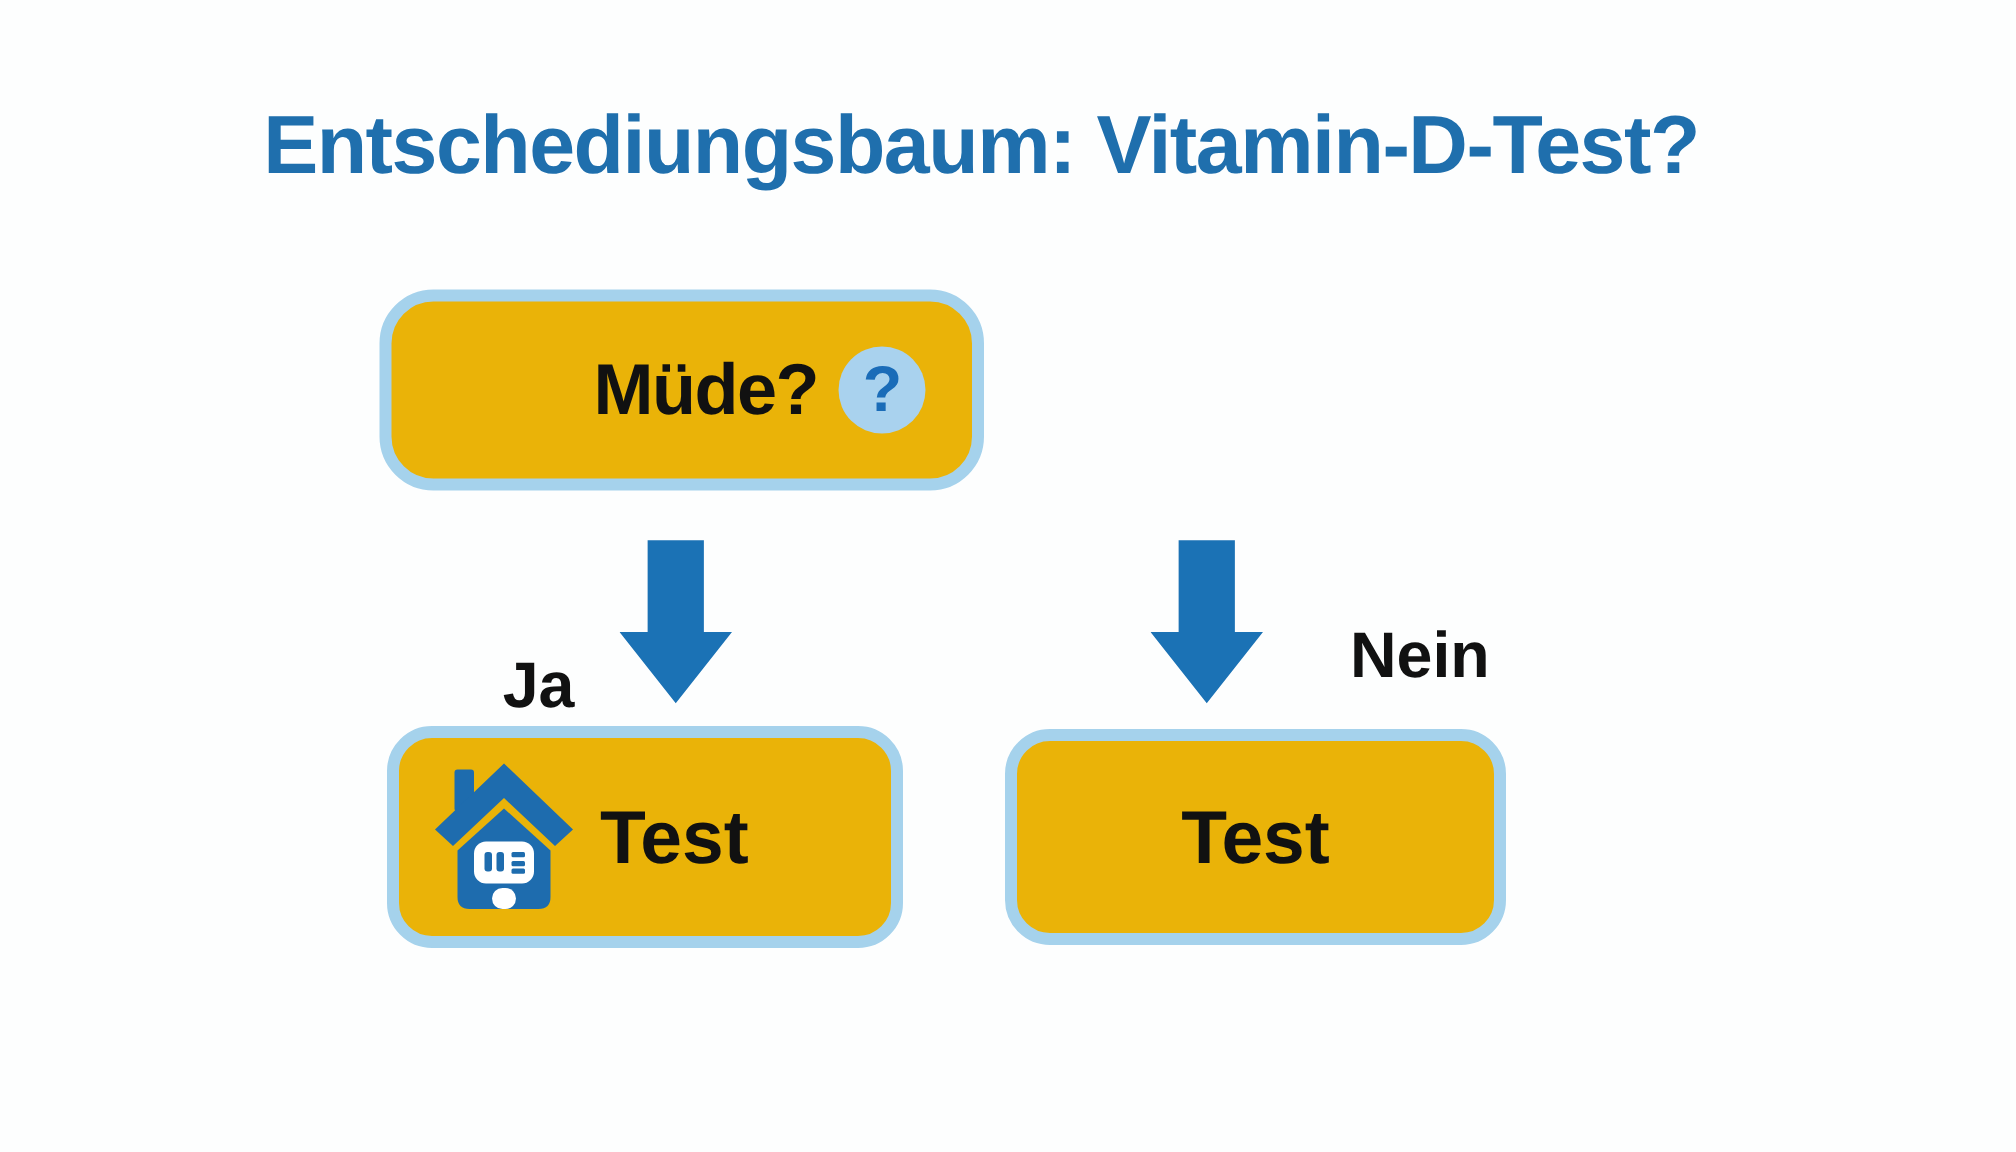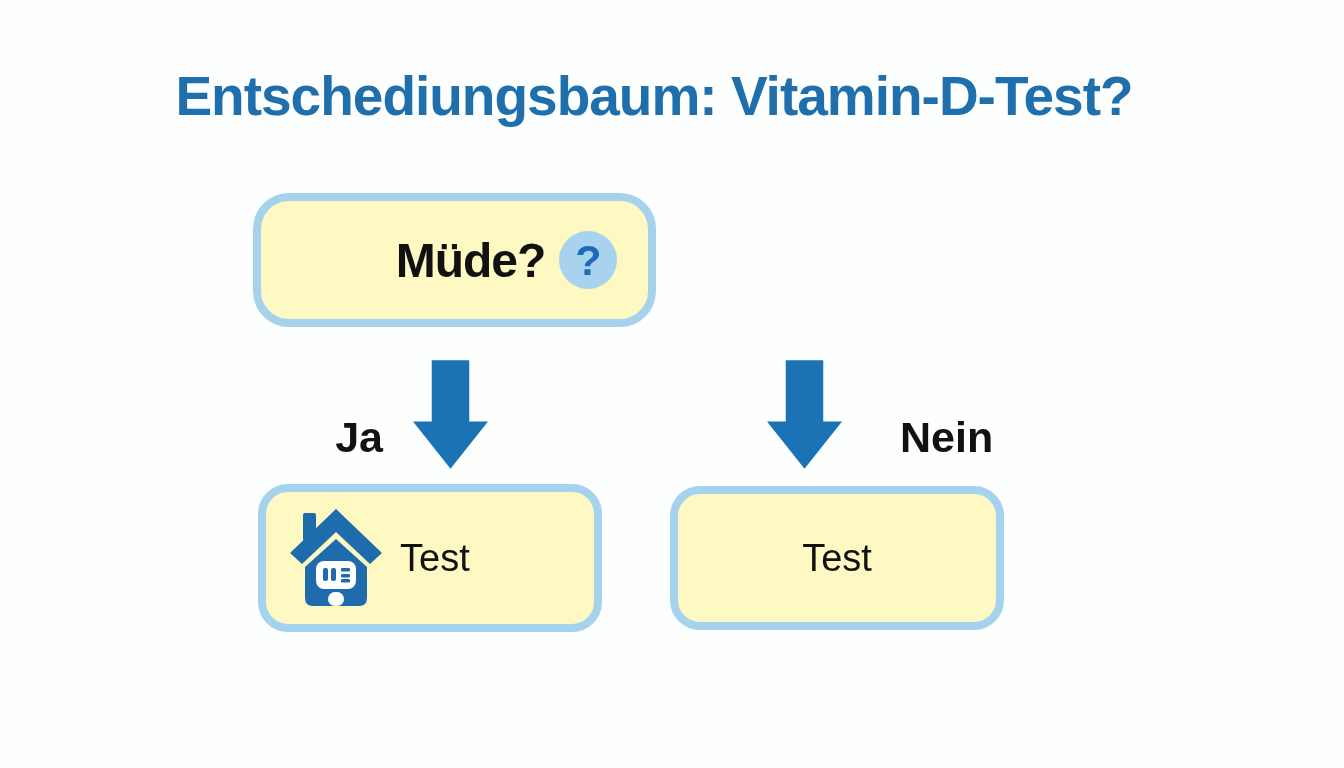--- a/index.html
+++ b/index.html
@@ -24,21 +24,21 @@
     text-align: center;
     transform: translateX(-18px);
     font-size: 55px;
     font-weight: bold;
     letter-spacing: -1px;
     color: #1f6fad;
     white-space: nowrap;
   }
   .node {
     position: absolute;
-    background: #fef9c3;
+    background: #eab308;
     border: 8px solid #a5d2ec;
     box-sizing: border-box;
     display: flex;
     align-items: center;
   }
   .node-root {
     left: 253px;
     top: 193px;
     width: 403px;
     height: 134px;
@@ -77,21 +77,21 @@
   .arrow-no  { left: 767px; top: 359px; }
   .branch-label {
     position: absolute;
     font-size: 43px;
     font-weight: bold;
     color: #111111;
     line-height: 1;
   }
   .label-ja {
     left: 283px;
-    top: 416px;
+    top: 436px;
     width: 100px;
     text-align: right;
   }
   .label-nein {
     left: 900px;
     top: 416px;
   }
   .node-yes {
     left: 258px;
     top: 484px;
@@ -104,22 +104,22 @@
   }
   .node-no {
     left: 670px;
     top: 486px;
     width: 334px;
     height: 144px;
     border-radius: 30px;
     justify-content: center;
   }
   .outcome-text {
-    font-size: 38px;
-    font-weight: normal;
+    font-size: 50px;
+    font-weight: bold;
     color: #111111;
     line-height: 1.18;
   }
   .outcome-text.center { text-align: center; }
   .house { width: 92px; height: 100px; flex: 0 0 auto; }
   .house .blue { fill: #1e6cae; }
   .house .white { fill: #ffffff; }
 </style>
 </head>
 <body>

